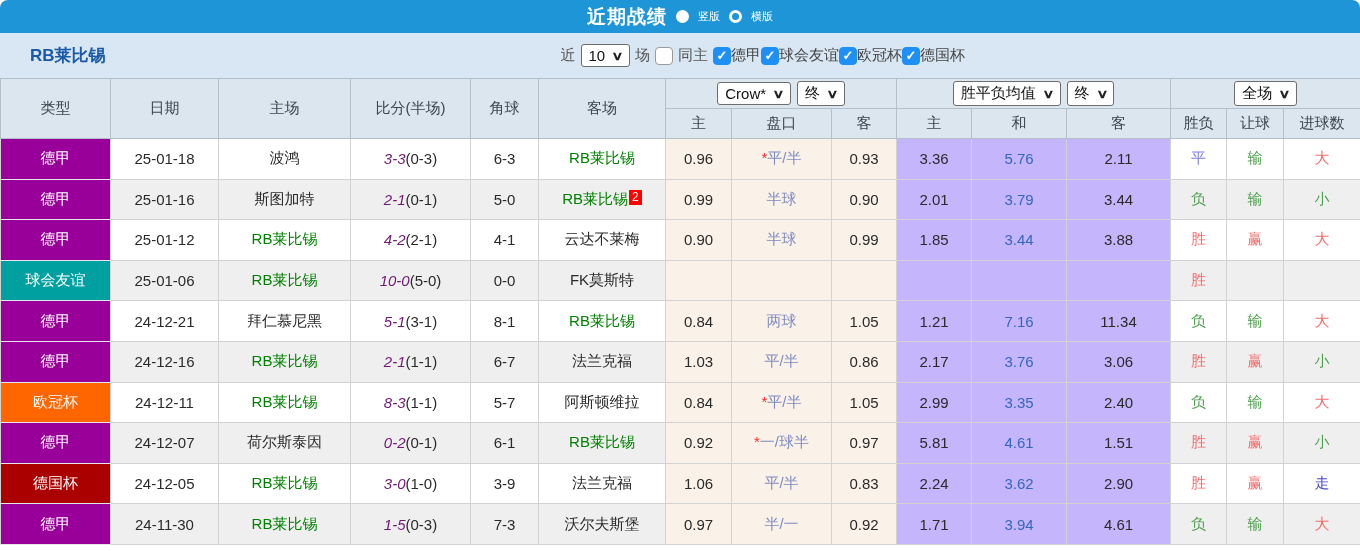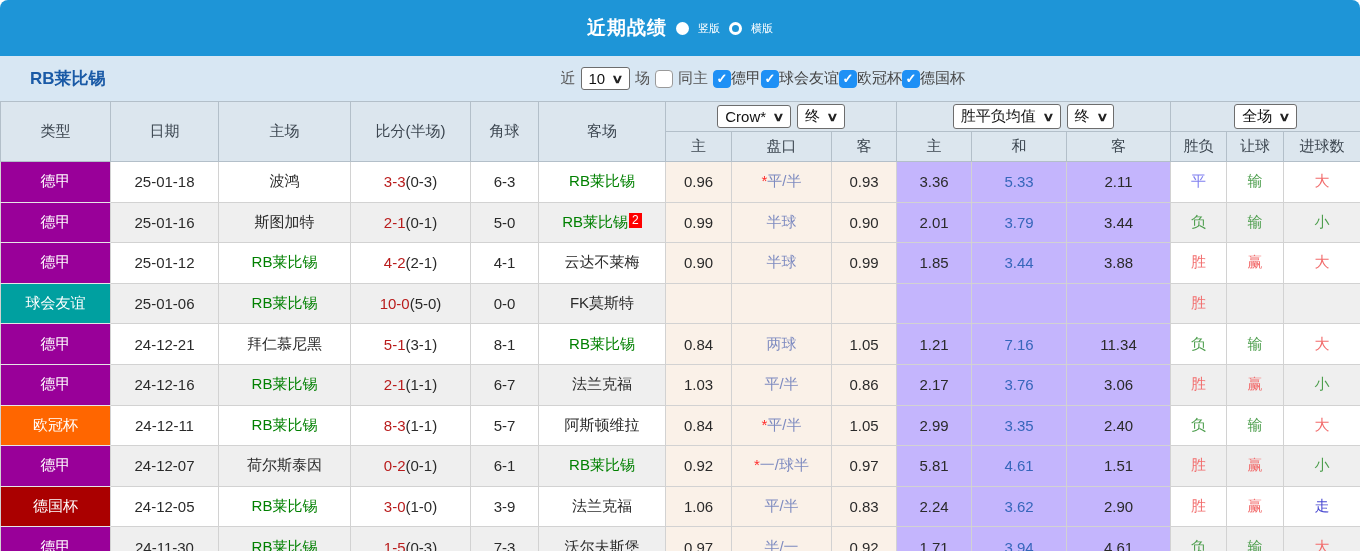--- a/index.html
+++ b/index.html
@@ -1,20 +1,20 @@
 <!DOCTYPE html>
 <html><head>
 <meta charset="utf-8">
 <style>
   * { margin:0; padding:0; box-sizing:border-box; }
   body { font-family:"Liberation Sans", sans-serif; background:#fff; }
   .page { width:1360px; height:551px; overflow:hidden; background:#fff; }
 
   
-  .topbar { height:56px; background:#1e95d7; border-radius:8px 8px 0 0;
+  .topbar { height:33px; background:#1e95d7; border-radius:8px 8px 0 0;
             display:flex; align-items:center; justify-content:center; gap:9px; }
   .topbar .title { color:#fff; font-weight:bold; font-size:19px; letter-spacing:1px; }
   .radio { display:inline-block; width:13px; height:13px; border-radius:50%; cursor:pointer; }
   .radio.filled { background:#fff; }
   .radio.ring { background:transparent; border:3.5px solid #fff; }
   .radio-label { color:#fff; font-size:11px; }
 
   
   .filterbar { height:45px; background:#d8e7f3; display:flex; align-items:center; }
   .teamname { margin-left:30px; font-size:17px; font-weight:bold; color:#1a5aa6; }
@@ -42,21 +42,21 @@
   thead tr.subrow th { height:30px; }
   .selwrap { display:flex; align-items:center; justify-content:center; gap:6px; }
   tbody td { border:1px solid #d2d2d2; text-align:center; vertical-align:middle;
              font-size:15px; color:#2a2a2a; height:40.6px; overflow:hidden; white-space:nowrap; }
   tbody tr:nth-child(even) td.plain { background:#efefef; }
   tbody tr:nth-child(odd) td.plain { background:#fff; }
   td.typecell { color:#fff; border-bottom-color:#e6e6e6; }
   td.g1 { background:#faf1e8; }
   td.g2 { background:#c4b5fd; }
   .hl { color:#008000; }
-  .score-main { color:#b91c1c; }
+  .score-main { color:#701a75;font-style:italic; }
   .star { color:#ff2a2a; }
   .hcp { color:#7e8bc0; }
   .avg-draw { color:#3666bb; }
   .badge { display:inline-block; background:#fe0000; color:#fff; font-size:12px;
            line-height:15px; padding:0 3px; margin-left:1px; vertical-align:3px; }
 </style>
 </head>
 <body>
 
 <div class="page">
@@ -177,21 +177,21 @@
           <td class="typecell" style="background: rgb(153, 0, 153);">德甲</td>
           <td class="plain">25-01-18</td>
           <td class="plain">波鸿</td>
           <td class="plain"><span class="score-main">3-3</span><span>(0-3)</span></td>
           <td class="plain">6-3</td>
           <td class="plain hl">RB莱比锡</td>
           <td class="g1">0.96</td>
           <td class="g1"><span class="star">*</span><span class="hcp">平/半</span></td>
           <td class="g1">0.93</td>
           <td class="g2">3.36</td>
-          <td class="g2 avg-draw">5.33</td>
+          <td class="g2 avg-draw">5.76</td>
           <td class="g2">2.11</td>
           <td class="plain" style="color: rgb(128, 128, 240);">平</td>
           <td class="plain" style="color: rgb(77, 158, 77);">输</td>
           <td class="plain" style="color: rgb(242, 109, 109);">大</td>
         </tr>
         <tr>
           <td class="typecell" style="background: rgb(153, 0, 153);">德甲</td>
           <td class="plain">25-01-16</td>
           <td class="plain">斯图加特</td>
           <td class="plain"><span class="score-main">2-1</span><span>(0-1)</span></td>

